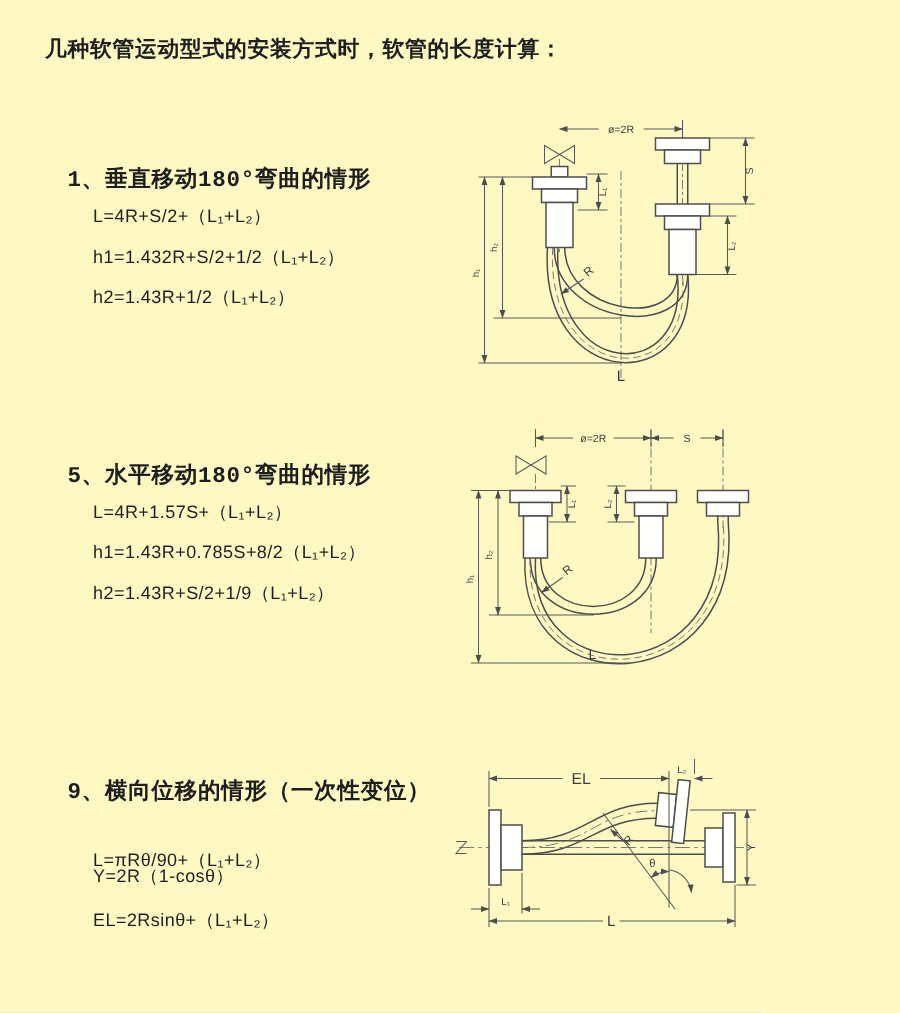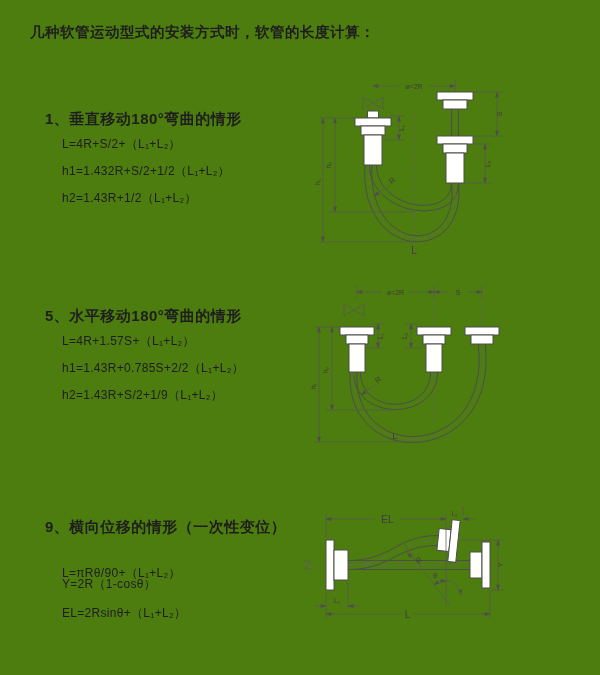--- a/index.html
+++ b/index.html
@@ -1,23 +1,23 @@
 <!DOCTYPE html>
 <html><head>
 <meta charset="utf-8">
 <style>
   html,body{margin:0;padding:0;background:#e8e8e8;}
   .page{
     position:relative;width:600px;height:675px;margin:0 auto;
-    background:#4d7c0f;overflow:hidden;
+    background:#fef9c3;overflow:hidden;
     font-family:"Liberation Sans","DejaVu Sans",sans-serif;
     color:#1e1e1e;
   }
   .title{position:absolute;left:30px;top:23px;font-size:14.5px;font-weight:700;letter-spacing:.5px;}
-  .h{position:absolute;left:45px;font-size:15px;font-weight:600;letter-spacing:.5px;}
+  .h{position:absolute;left:45px;font-size:15px;font-weight:600;letter-spacing:.5px;font-family:Liberation Mono, monospace;}
   .f{position:absolute;left:62px;font-size:12px;font-weight:400;letter-spacing:.3px;}
   svg{position:absolute;}
   svg .ln{stroke:#4d4d4d;stroke-width:1;fill:none;}
   svg .tn{stroke:#585858;stroke-width:.7;fill:none;}
   svg .cl{stroke:#6a6a6a;stroke-width:.6;fill:none;}
   svg .fit{fill:#fffffd;stroke:#4d4d4d;stroke-width:1;}
   svg .dl{font-family:"Liberation Sans","DejaVu Sans",sans-serif;fill:#3d3d3d;}
 </style>
 </head>
 <body>
@@ -26,21 +26,21 @@
 
   <div class="title">几种软管运动型式的安装方式时，软管的长度计算：</div>
 
   <div class="h" style="top:110px">1、垂直移动180°弯曲的情形</div>
   <div class="f" style="top:136px">L=4R+S/2+（L₁+L₂）</div>
   <div class="f" style="top:163px">h1=1.432R+S/2+1/2（L₁+L₂）</div>
   <div class="f" style="top:190px">h2=1.43R+1/2（L₁+L₂）</div>
 
   <div class="h" style="top:307px">5、水平移动180°弯曲的情形</div>
   <div class="f" style="top:333px">L=4R+1.57S+（L₁+L₂）</div>
-  <div class="f" style="top:360px">h1=1.43R+0.785S+2/2（L₁+L₂）</div>
+  <div class="f" style="top:360px">h1=1.43R+0.785S+8/2（L₁+L₂）</div>
   <div class="f" style="top:387px">h2=1.43R+S/2+1/9（L₁+L₂）</div>
 
   <div class="h" style="top:518px">9、横向位移的情形（一次性变位）</div>
   <div class="f" style="top:565px">L=πRθ/90+（L₁+L₂）</div>
   <div class="f" style="top:576px">Y=2R（1-cosθ）</div>
   <div class="f" style="top:605px">EL=2Rsinθ+（L₁+L₂）</div>
 
   <svg style="left:315px;top:70px" width="210" height="195" viewBox="0 0 210 195">
     <defs>
       <marker id="ar1" viewBox="0 0 10 10" refX="9.5" refY="5" markerWidth="10" markerHeight="8" orient="auto-start-reverse">

